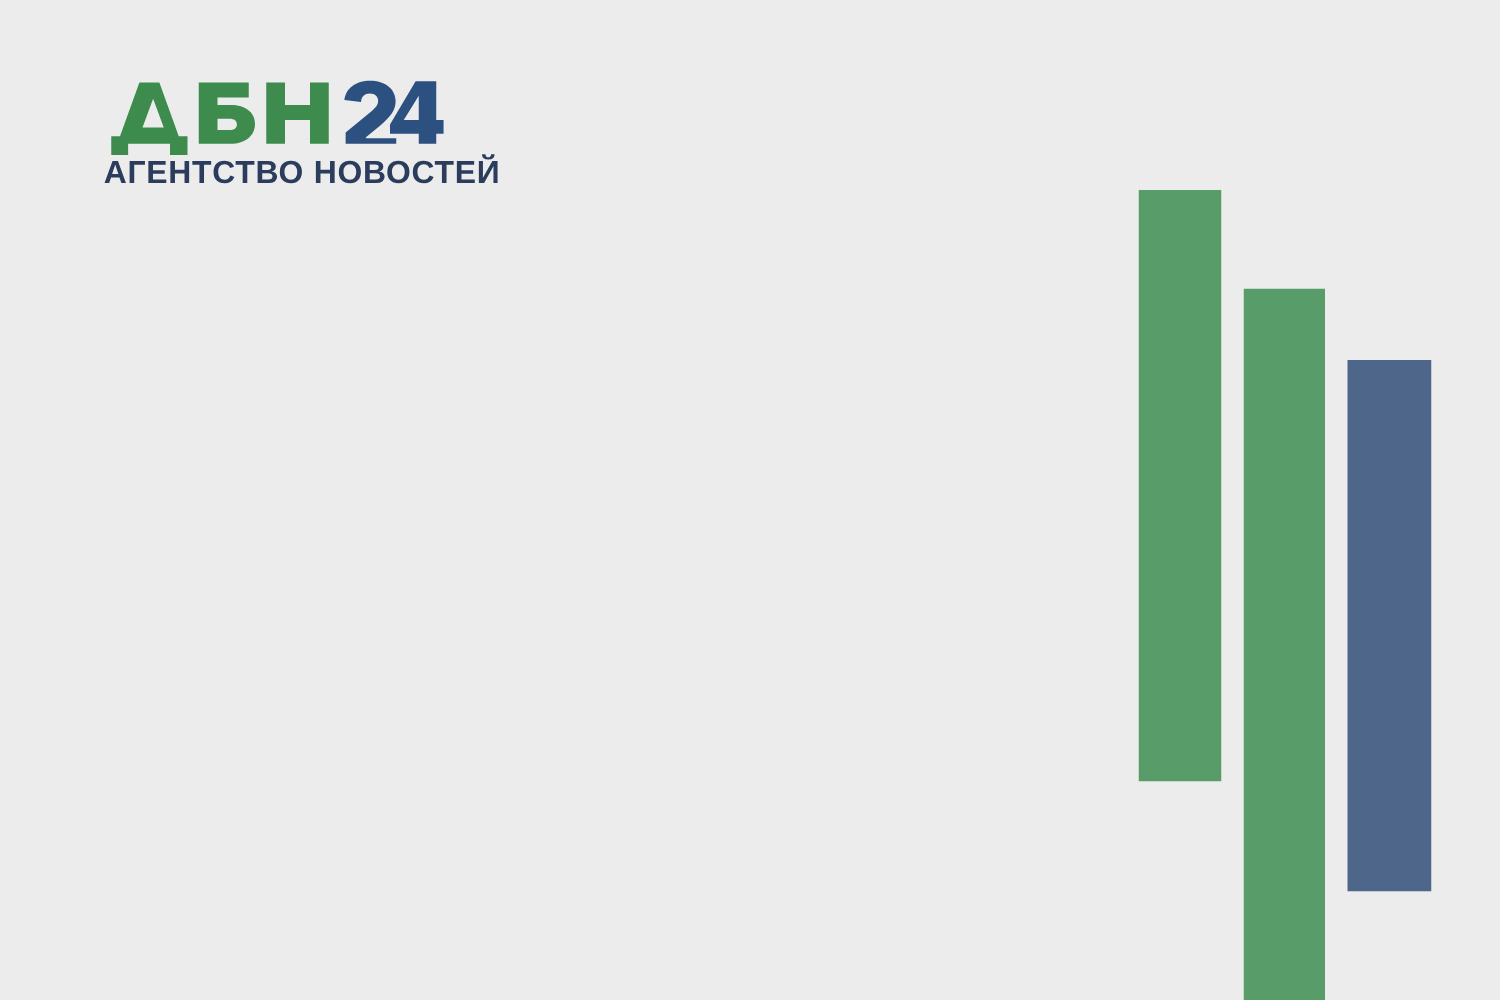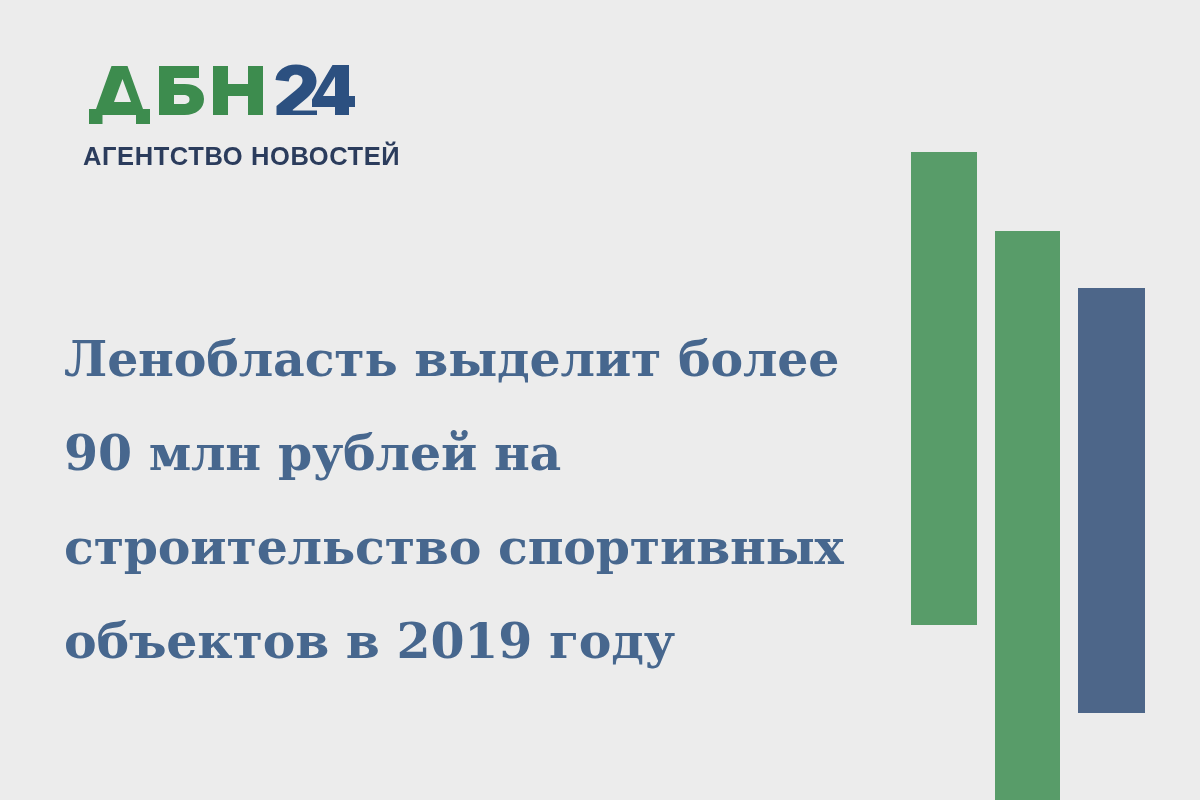--- a/index.html
+++ b/index.html
@@ -42,21 +42,21 @@
     top: 62px;
     width: 290px;
   }
   #logo-mark {
     display: block;
     width: 272px;
     height: 62px;
   }
   #logo-tagline {
     display: block;
-    margin-top: 20px;
+    margin-top: 2px;
     font-family: "Liberation Sans", sans-serif;
     font-weight: 700;
     font-size: 25.5px;
     letter-spacing: 0.6px;
     color: #2b3c5c;
     line-height: 1;
     white-space: nowrap;
     text-align: center;
   }
 
@@ -115,15 +115,14 @@
       </g>
 
       <g fill="#2c5080">
         <path d="M264 3 H249.5 L229 37.5 V45 H252 V53 H266 V45 H272 V34 H266 V3 Z
                  M252 34 H240 L252 14.5 Z" fill-rule="evenodd"></path>
       </g>
     </svg>
     <span id="logo-tagline" style="color: rgb(43, 60, 92);">АГЕНТСТВО НОВОСТЕЙ</span>
   </div>
 
-  <h1 id="headline" style="color: rgb(71, 103, 142);">Ленобласть выделит более 90 млн рублей на строительство спортивных объектов в 2019 году</h1>
 
 </div>
 
 </body></html>

